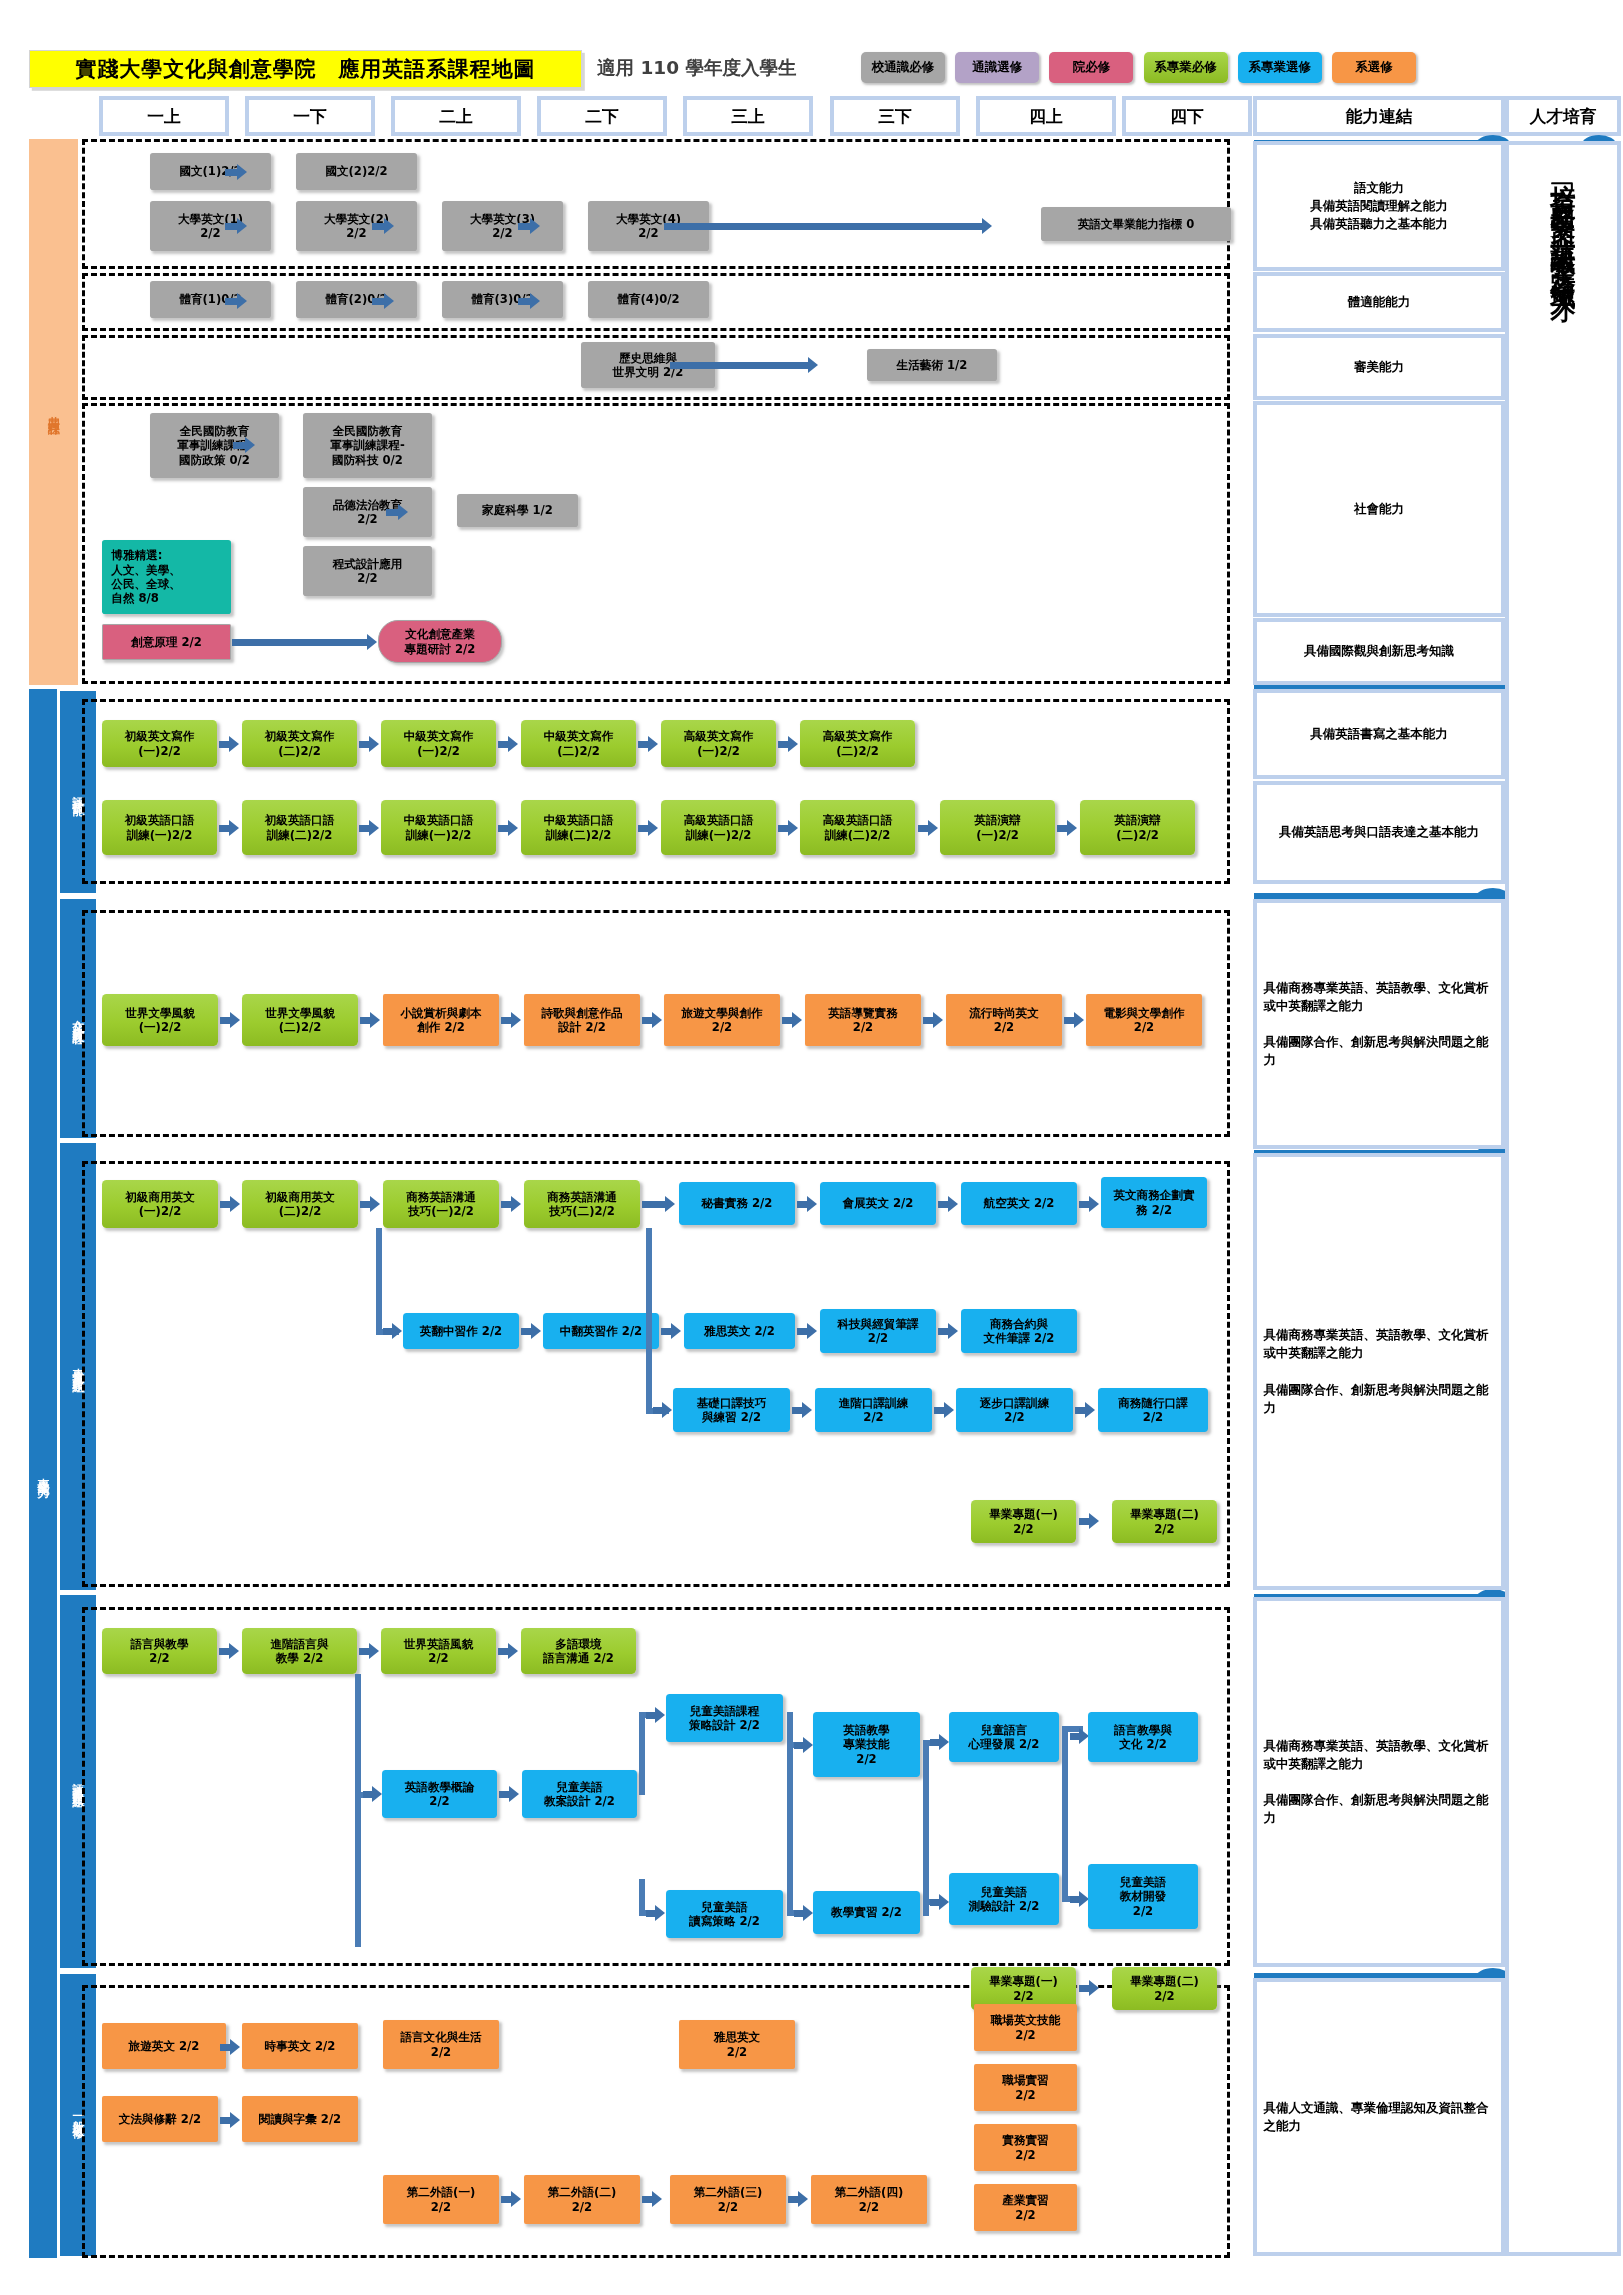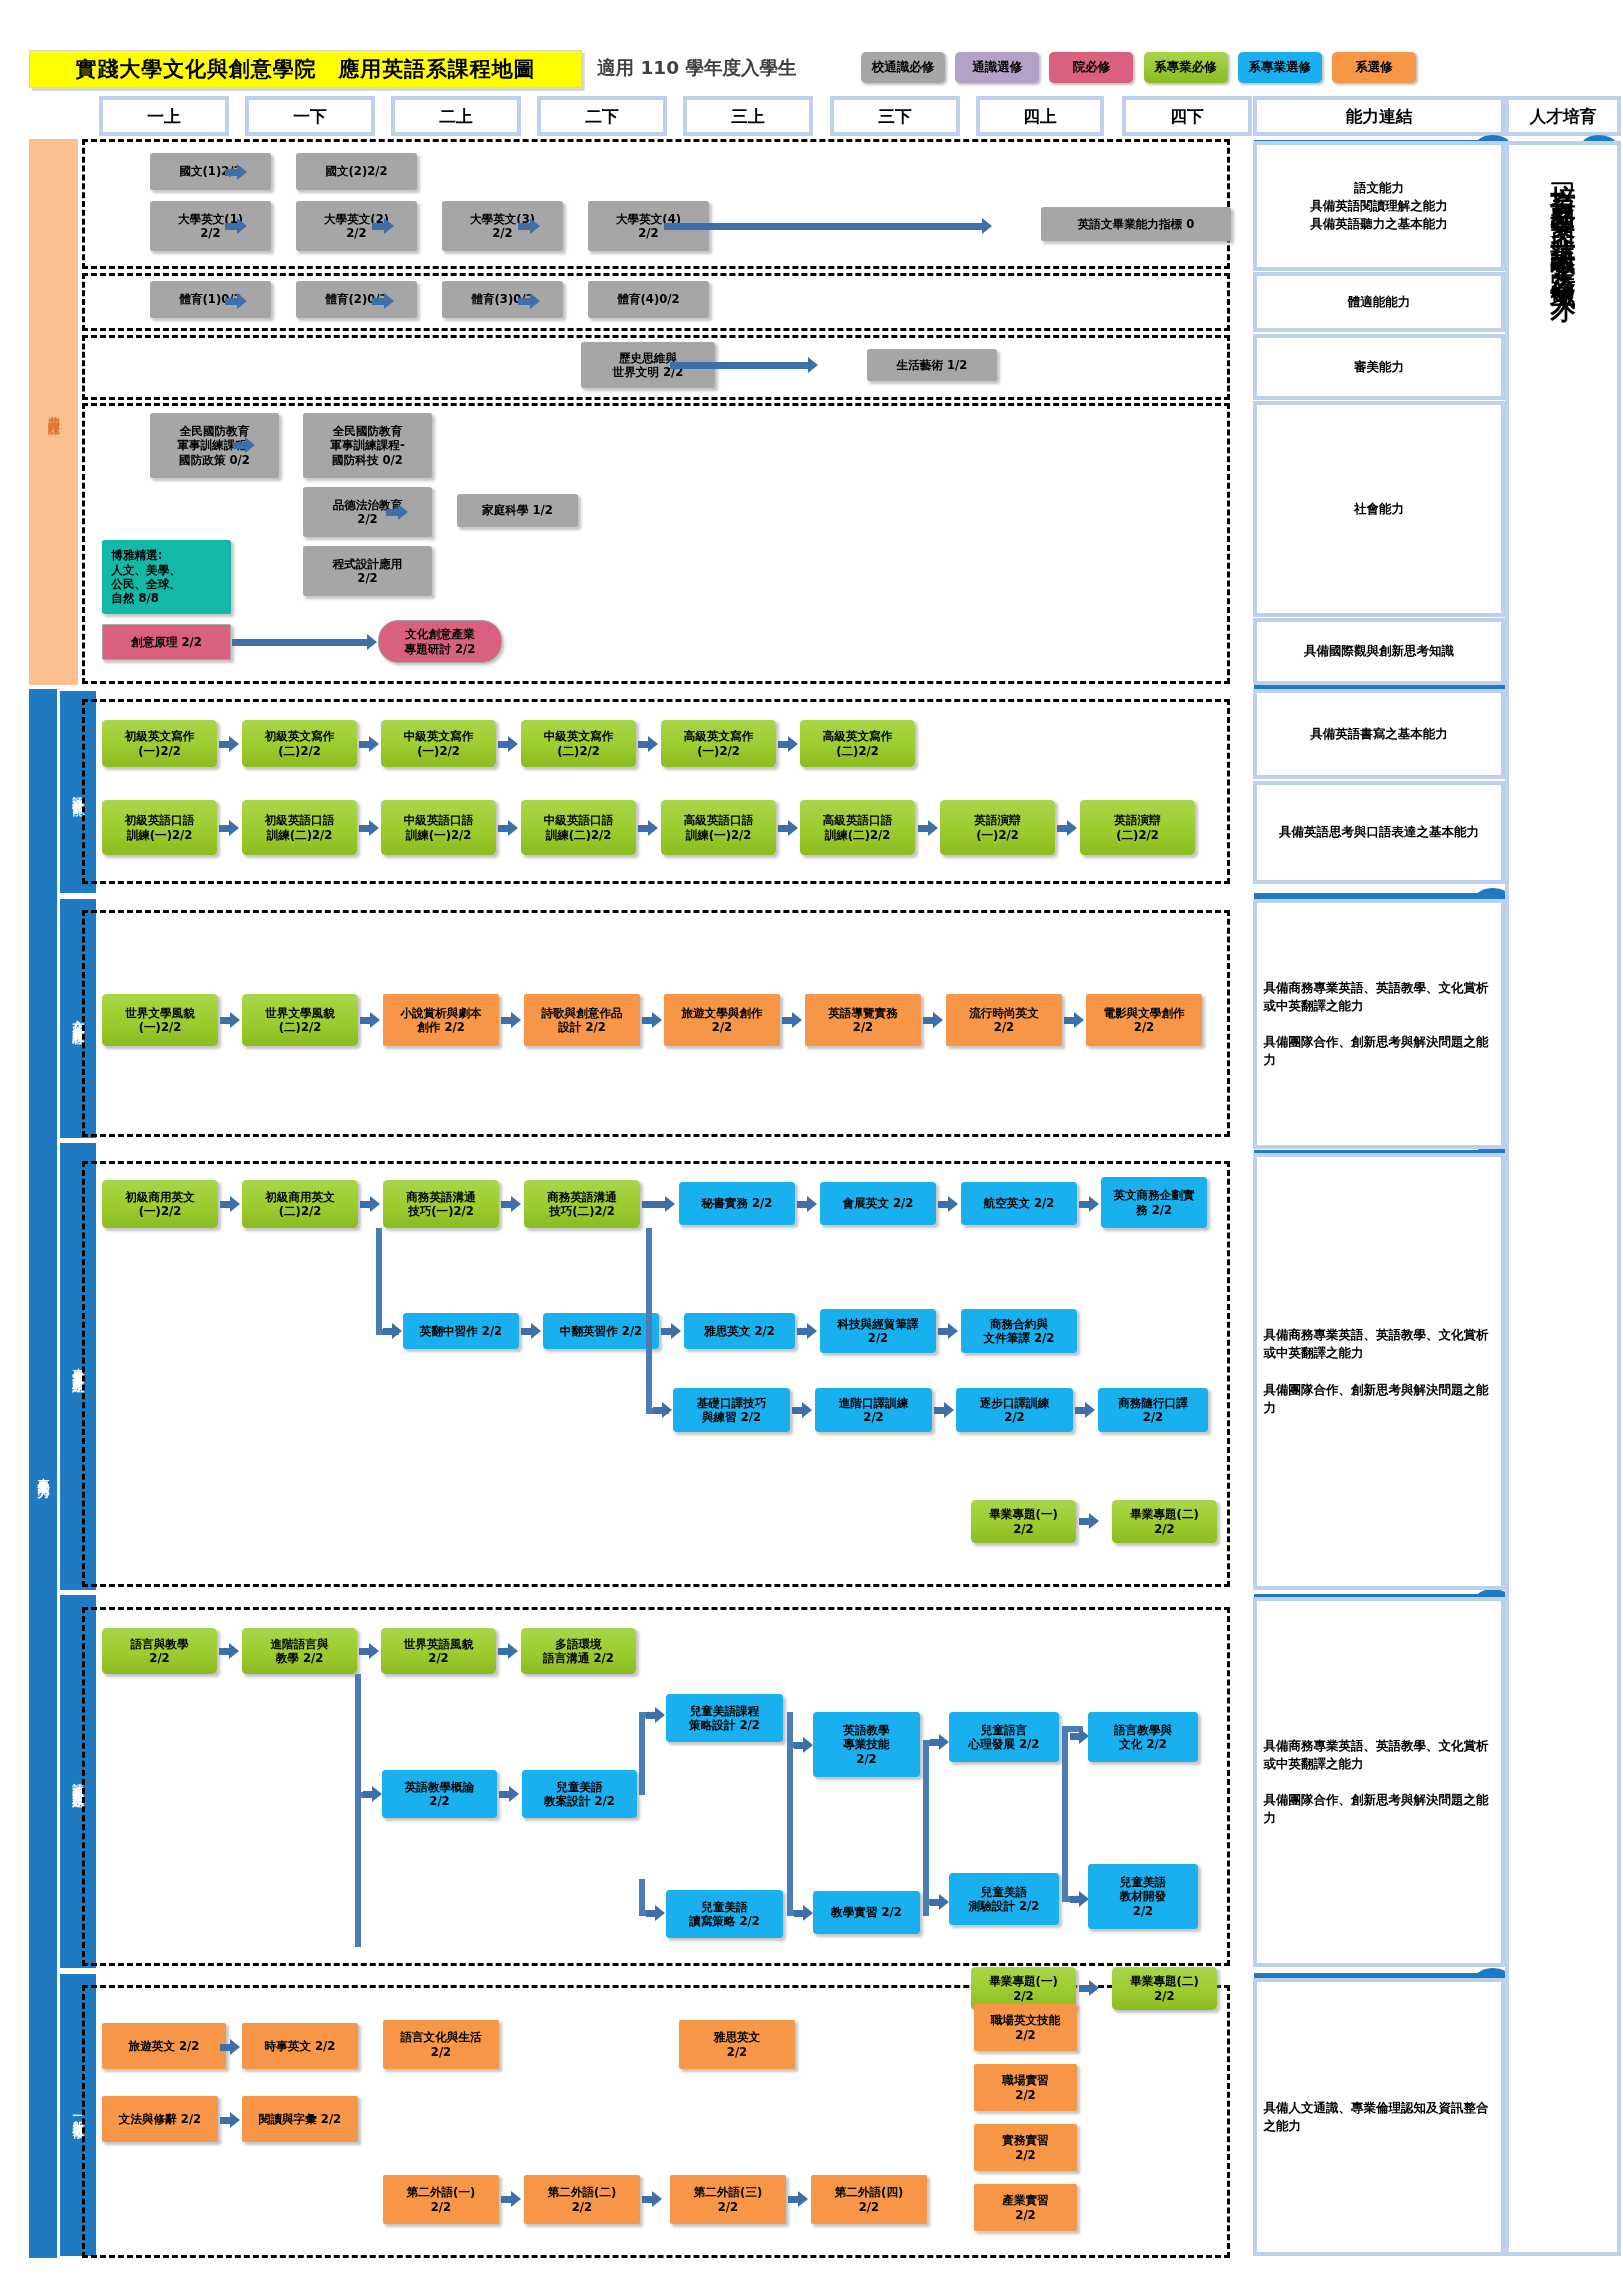--- a/index.html
+++ b/index.html
@@ -95,21 +95,21 @@
         <span>系選修</span>
       </div>
   </div>
 
   <div class="colhead" style="left:99px;width:130px">一上</div>
   <div class="colhead" style="left:245px;width:130px">一下</div>
   <div class="colhead" style="left:391px;width:130px">二上</div>
   <div class="colhead" style="left:537px;width:130px">二下</div>
   <div class="colhead" style="left:683px;width:130px">三上</div>
   <div class="colhead" style="left:830px;width:130px">三下</div>
-  <div class="colhead" style="left:976px;width:128px">四上</div>
+  <div class="colhead" style="left:976px;width:140px">四上</div>
   <div class="colhead" style="left:1122px;width:130px">四下</div>
   <div class="colhead" style="left:1253px;width:252px">能力連結</div>
   <div class="colhead" style="left:1505px;width:116px">人才培育</div>
 
   <div class="rail" style="left:1254px;top:140px;width:254px;"></div>
   <div class="knob" style="left:1476px;top:135px;"></div>
   <div class="knob" style="left:1582px;top:135px;"></div>
   <div class="rail" style="left:1254px;top:683px;width:254px;"></div>
   <div class="knob" style="left:1476px;top:678px;"></div>
   <div class="knob" style="left:1582px;top:678px;"></div>

